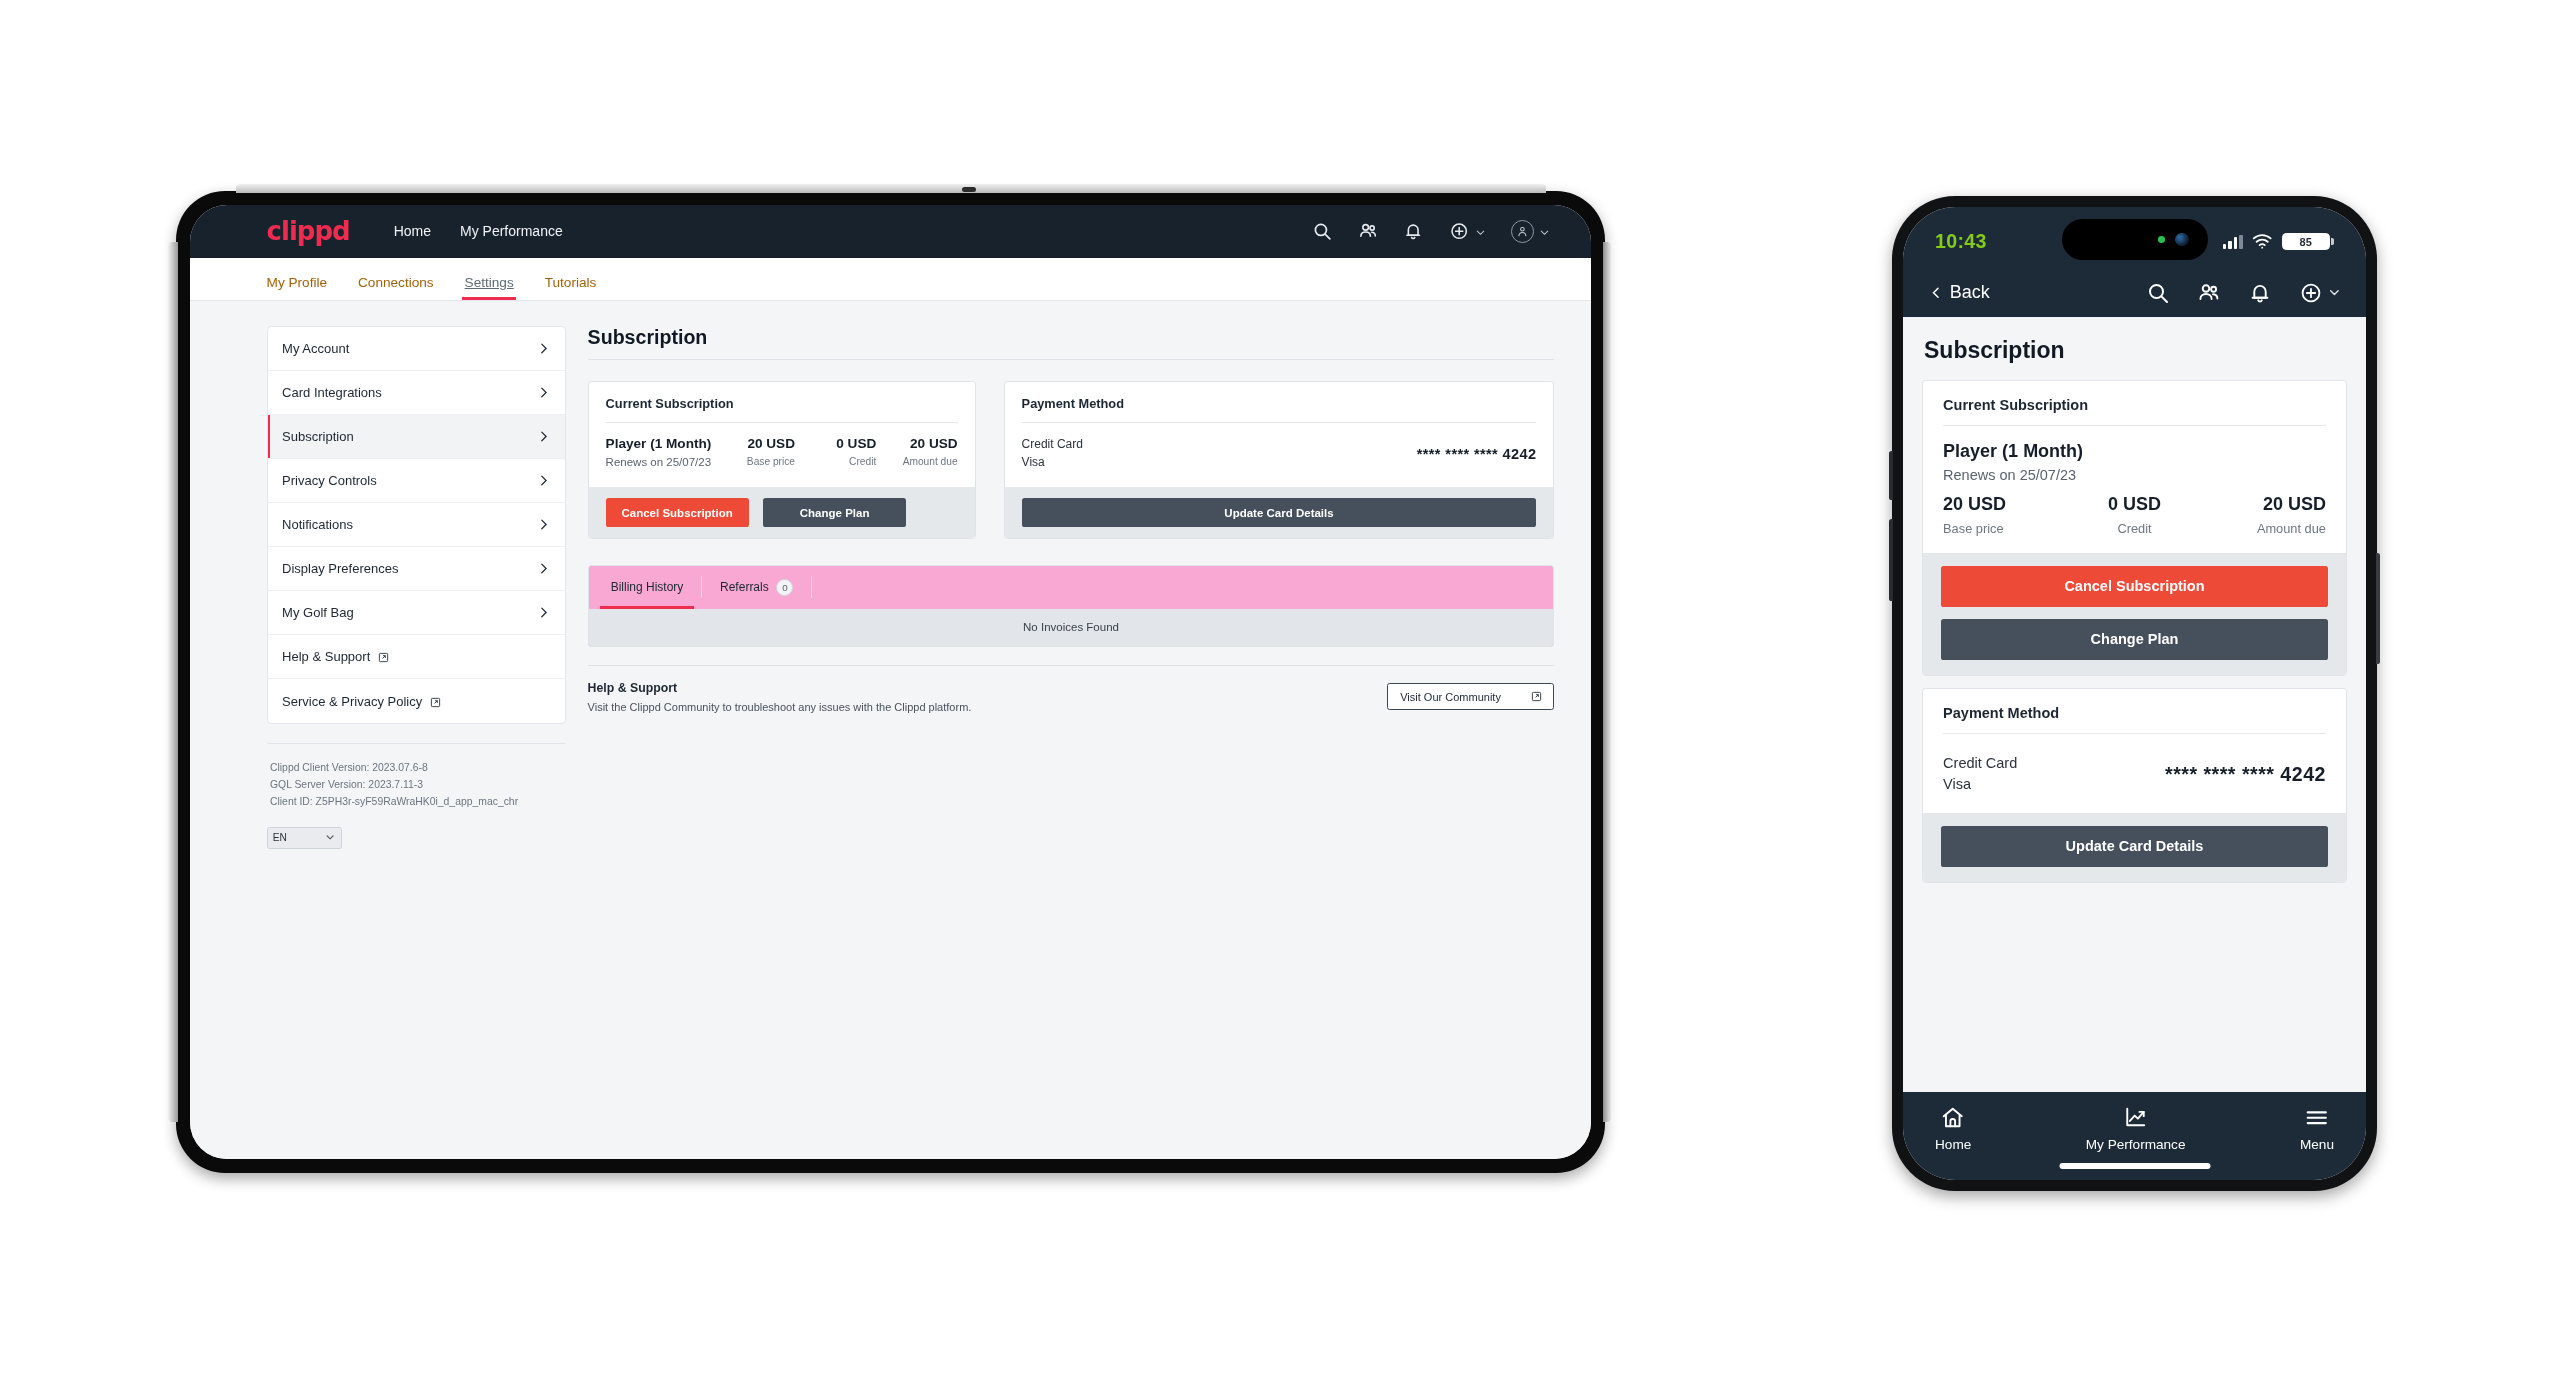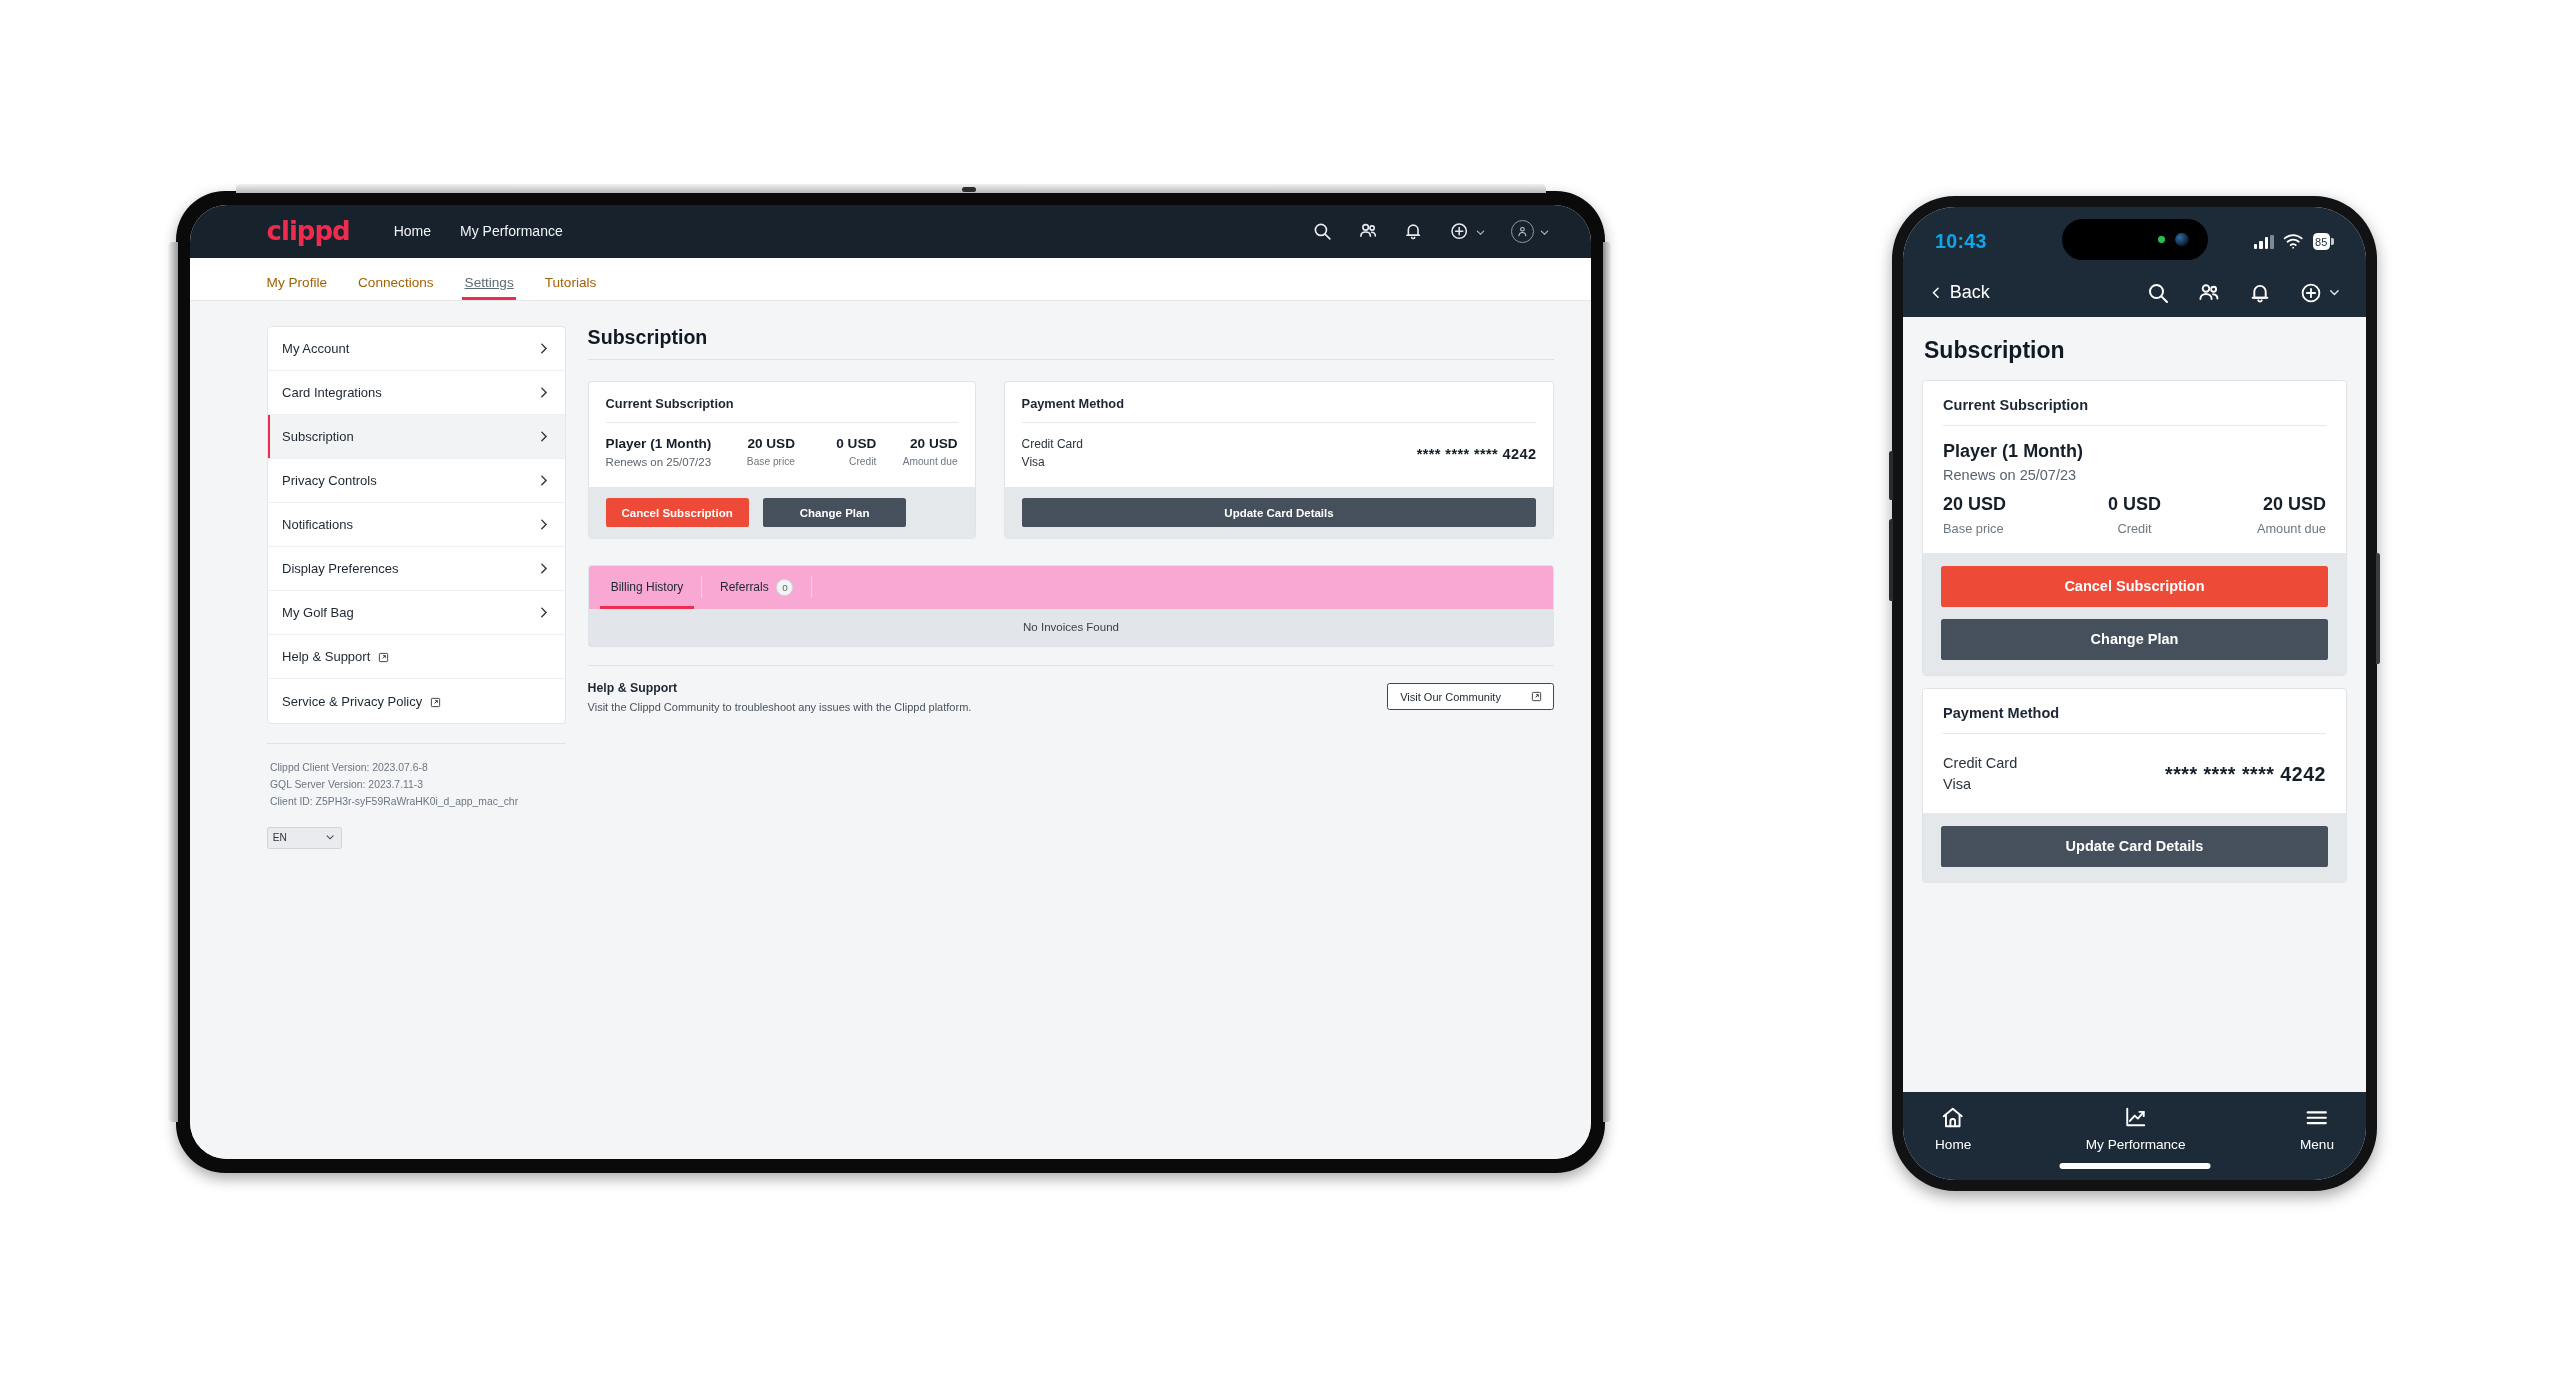--- a/index.html
+++ b/index.html
@@ -191,33 +191,33 @@
     background:#3a3b40; border-radius:0 2.6px 2.6px 0;
   }
   .phone-screen {
     width:100%; height:100%; border-radius:53px; overflow:hidden;
     background:#f4f5f7; position:relative; display:flex; flex-direction:column;
   }
   .p-statusbar {
     height:61px; background:#1d2b38; display:flex; align-items:center;
     padding:8.5px 32px 0; position:relative; flex:none;
   }
-  .p-time { color:#0ea5e9; font-size:19.6px; font-weight:700; letter-spacing:0.3px; }
+  .p-time { color:#84cc16; font-size:19.6px; font-weight:700; letter-spacing:0.3px; }
   .p-island {
     position:absolute; left:50%; transform:translateX(-50%); top:12px;
     width:146px; height:41px; background:#000; border-radius:20.4px;
     display:flex; align-items:center; justify-content:flex-end; padding-right:18.7px; gap:10.2px;
   }
   .dot-g { width:6.8px;height:6.8px;border-radius:50%;background:#27c24c; }
   .dot-c { width:13.6px;height:13.6px;border-radius:50%;background:radial-gradient(circle at 35% 35%,#2e6ea8,#0d1a2b 70%); }
   .p-status-right { margin-left:auto; display:flex; align-items:center; gap:9.4px; }
   .batt {
-    border:1.7px solid #fff; border-radius:4.3px; width:17px; height:17px;
+    border:1.7px solid #fff; border-radius:4.3px; width:48px; height:17px;
     display:flex;align-items:center;justify-content:center;
-    color:#1d2b38; background:#fff; font-size:11px; font-weight:400;
+    color:#1d2b38; background:#fff; font-size:11px; font-weight:700;
   }
   .batt-wrap { display:flex; align-items:center; gap:1.7px; }
   .batt-nub { width:2.6px;height:6.8px;background:#fff; border-radius:0 1.7px 1.7px 0; opacity:.75; }
 
   .p-navbar {
     height:49px; background:#1d2b38; display:flex; align-items:center;
     padding:0 25.5px; gap:0; flex:none;
   }
   .p-back { display:flex;align-items:center;gap:7.7px;color:#fff;font-size:18px; }
   .p-nav-right { margin-left:auto; display:flex; align-items:center; gap:27px; }

